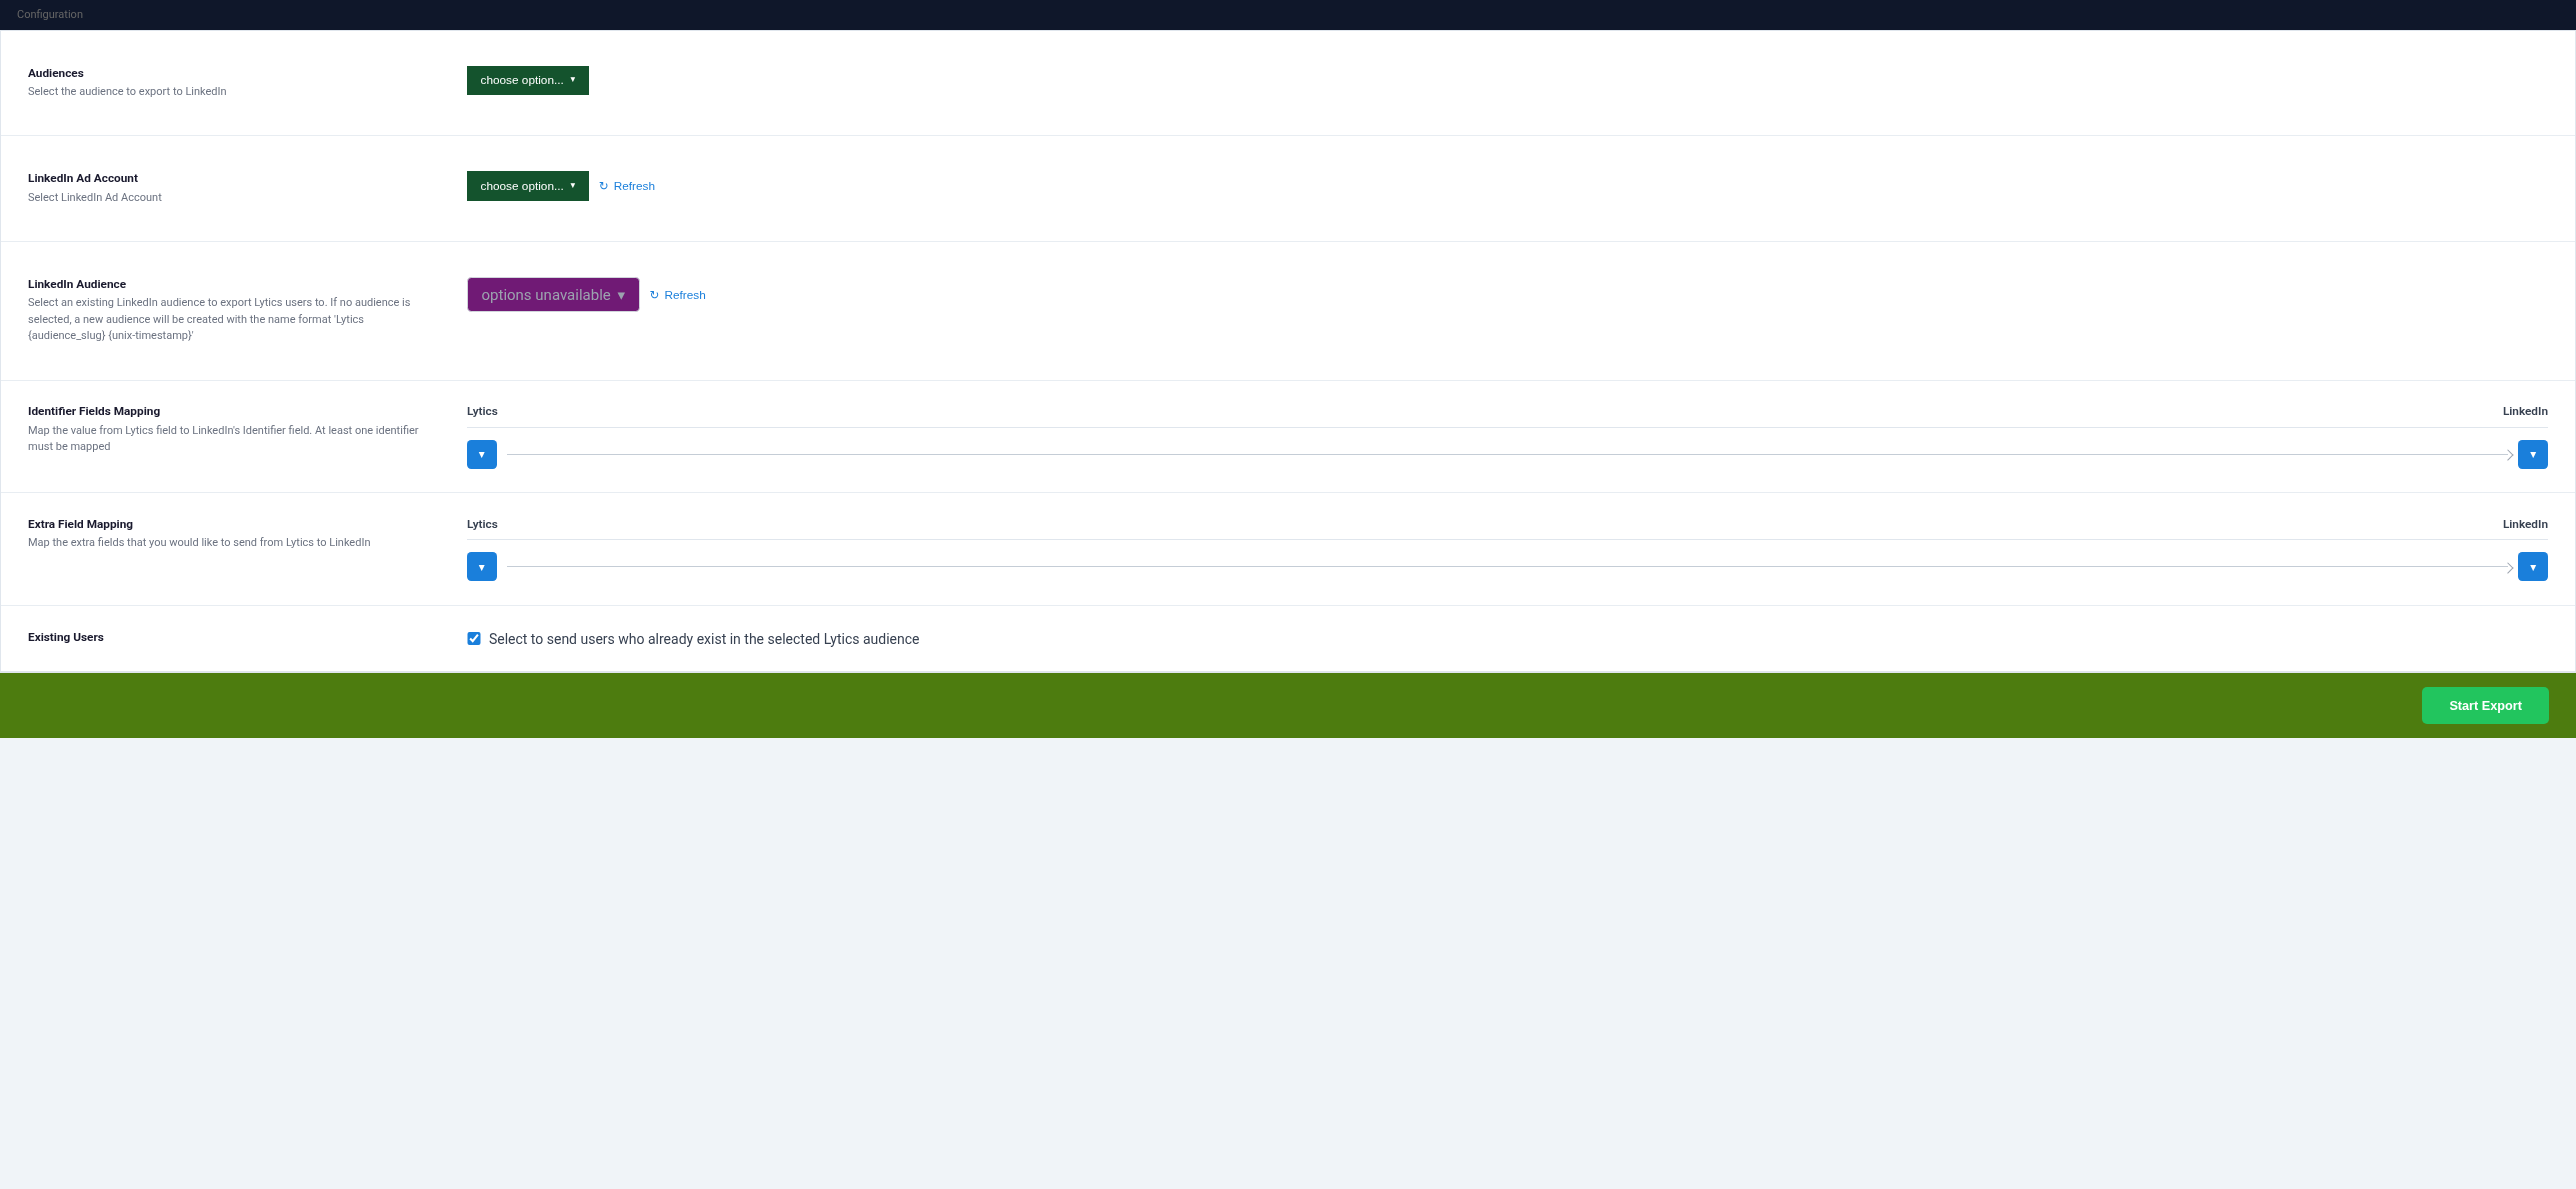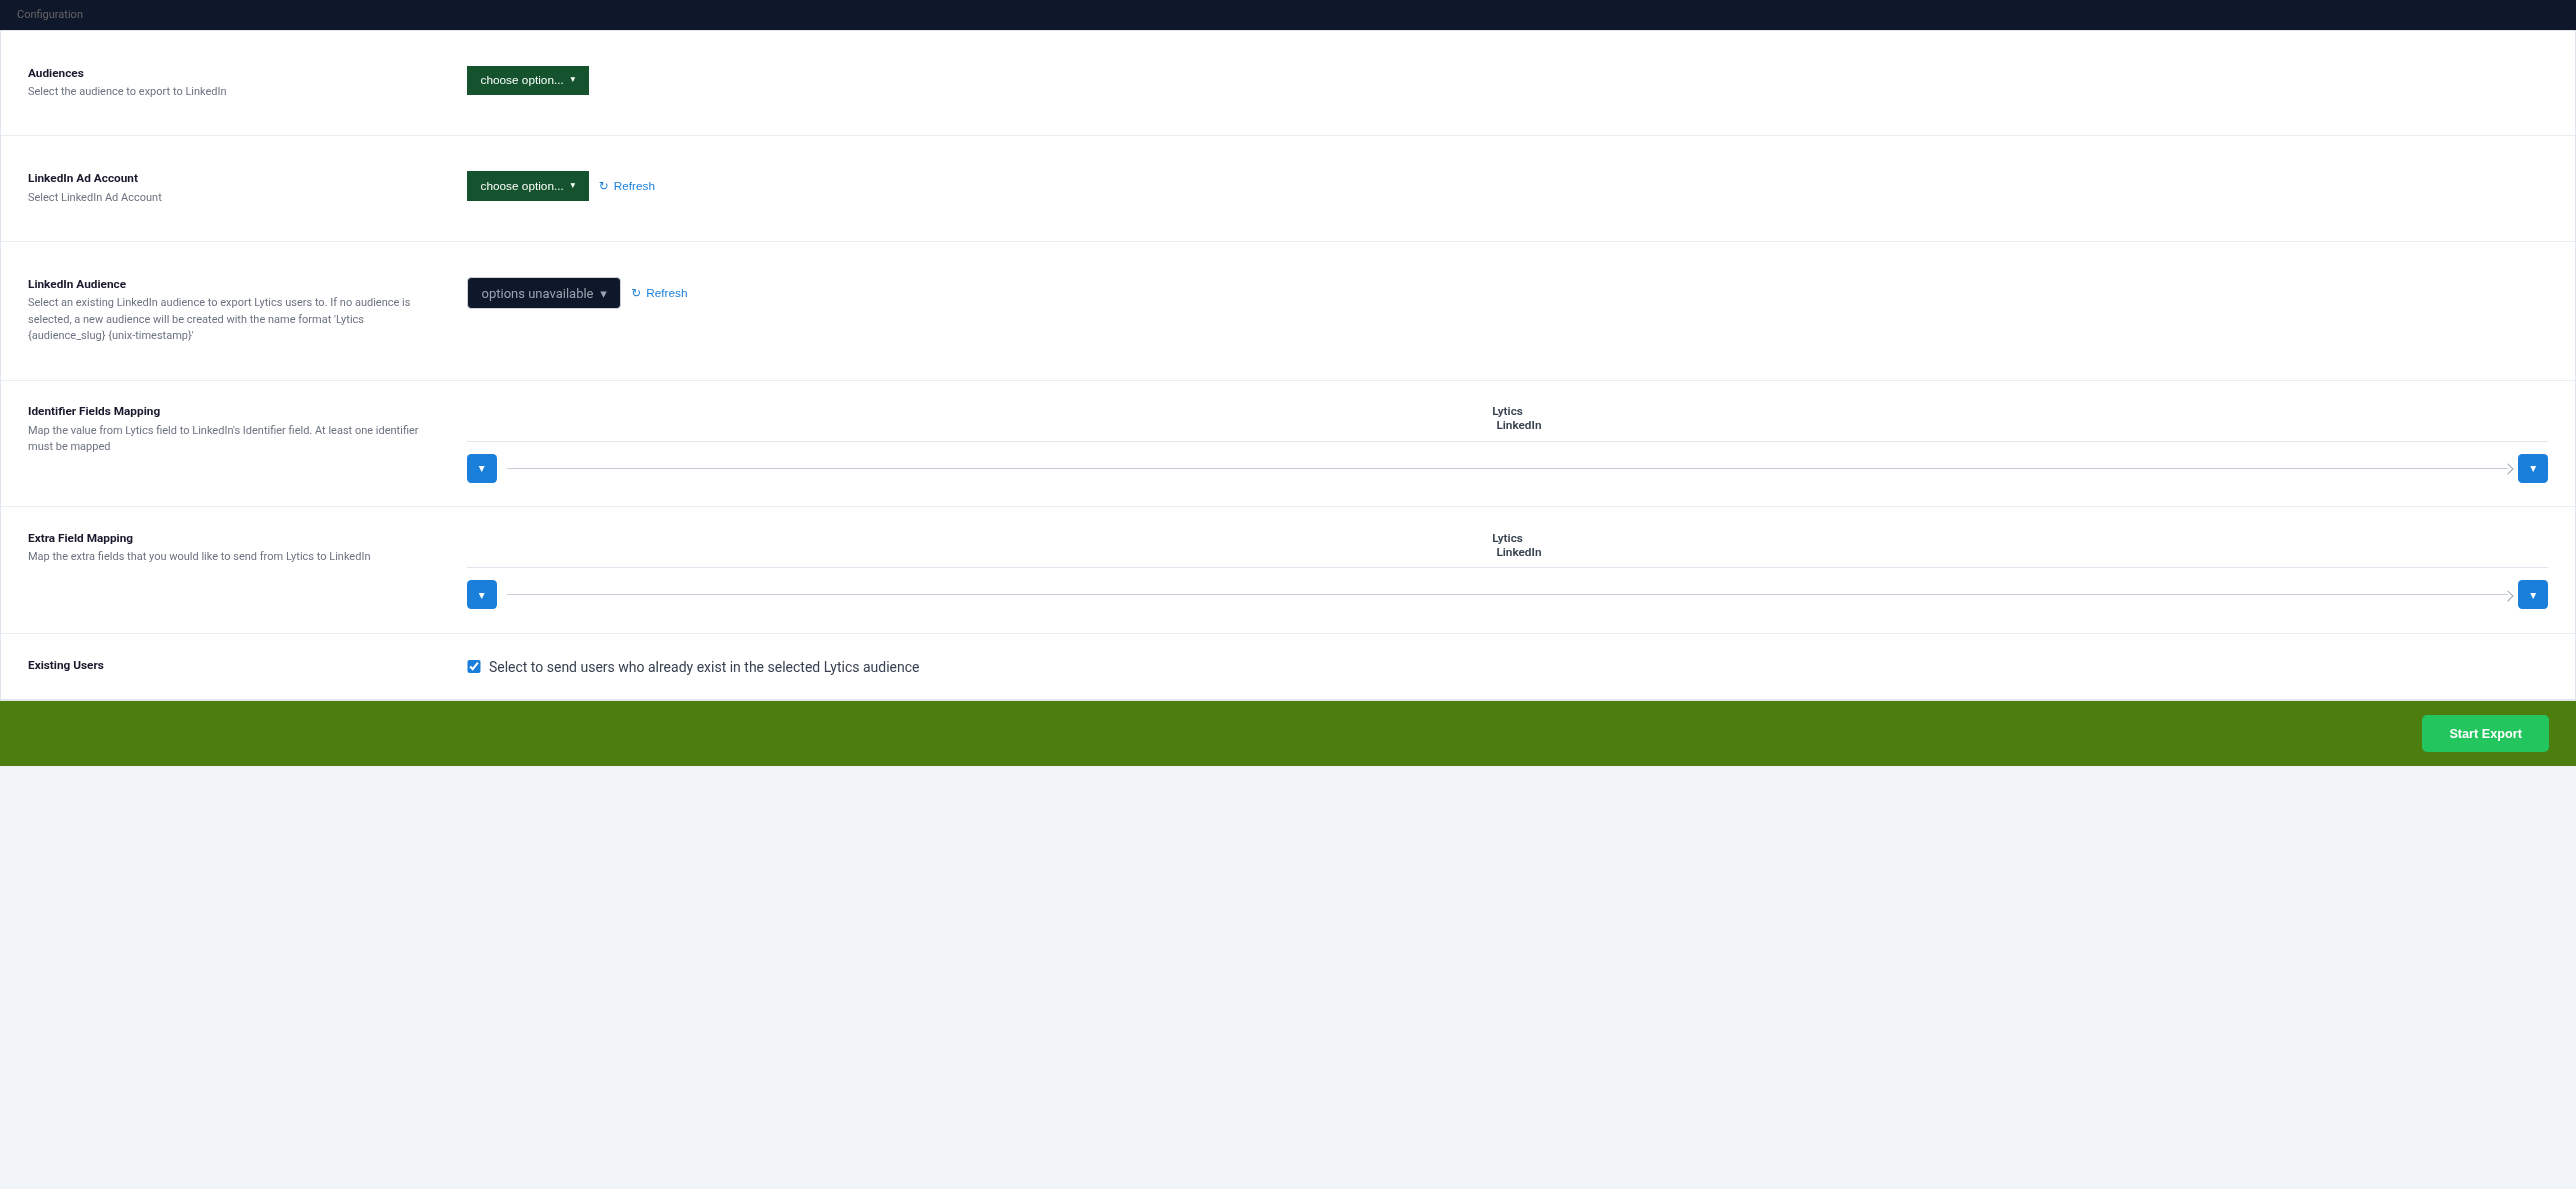--- a/index.html
+++ b/index.html
@@ -73,26 +73,26 @@
       display: flex;
       gap: 6.8px;
       white-space: nowrap;
     }
 
     .btn-choose .chevron {
       font-size: 9.3px;
     }
 
     .btn-disabled {
-      background-color: #0f172a;
+      background-color: #701a75;
       color: #9ca3af;
       border: 0.8px solid #d1d5db;
       border-radius: 4.2px;
       padding: 7.6px 13.5px;
-      font-size: 13px;
+      font-size: 15px;
       cursor: not-allowed;
       display: flex;
       gap: 6.8px;
     }
 
     .btn-refresh {
       background: none;
       border: none;
       color: #1a7fdb;
       cursor: pointer;
@@ -124,21 +124,20 @@
     .mapping-right {
       flex: 1;
     }
 
     .mapping-header {
       display: flex;
       align-items: center;
       border-bottom: 0.8px solid #e0e6ed;
       padding-bottom: 8.4px;
       margin-bottom: 11.8px;
-      flex-direction: column;
     }
 
     .mapping-col-lytics {
       flex: 1;
       font-weight: 600;
       font-size: 11.8px;
       color: #374151;
     }
 
     .mapping-col-linkedin {

